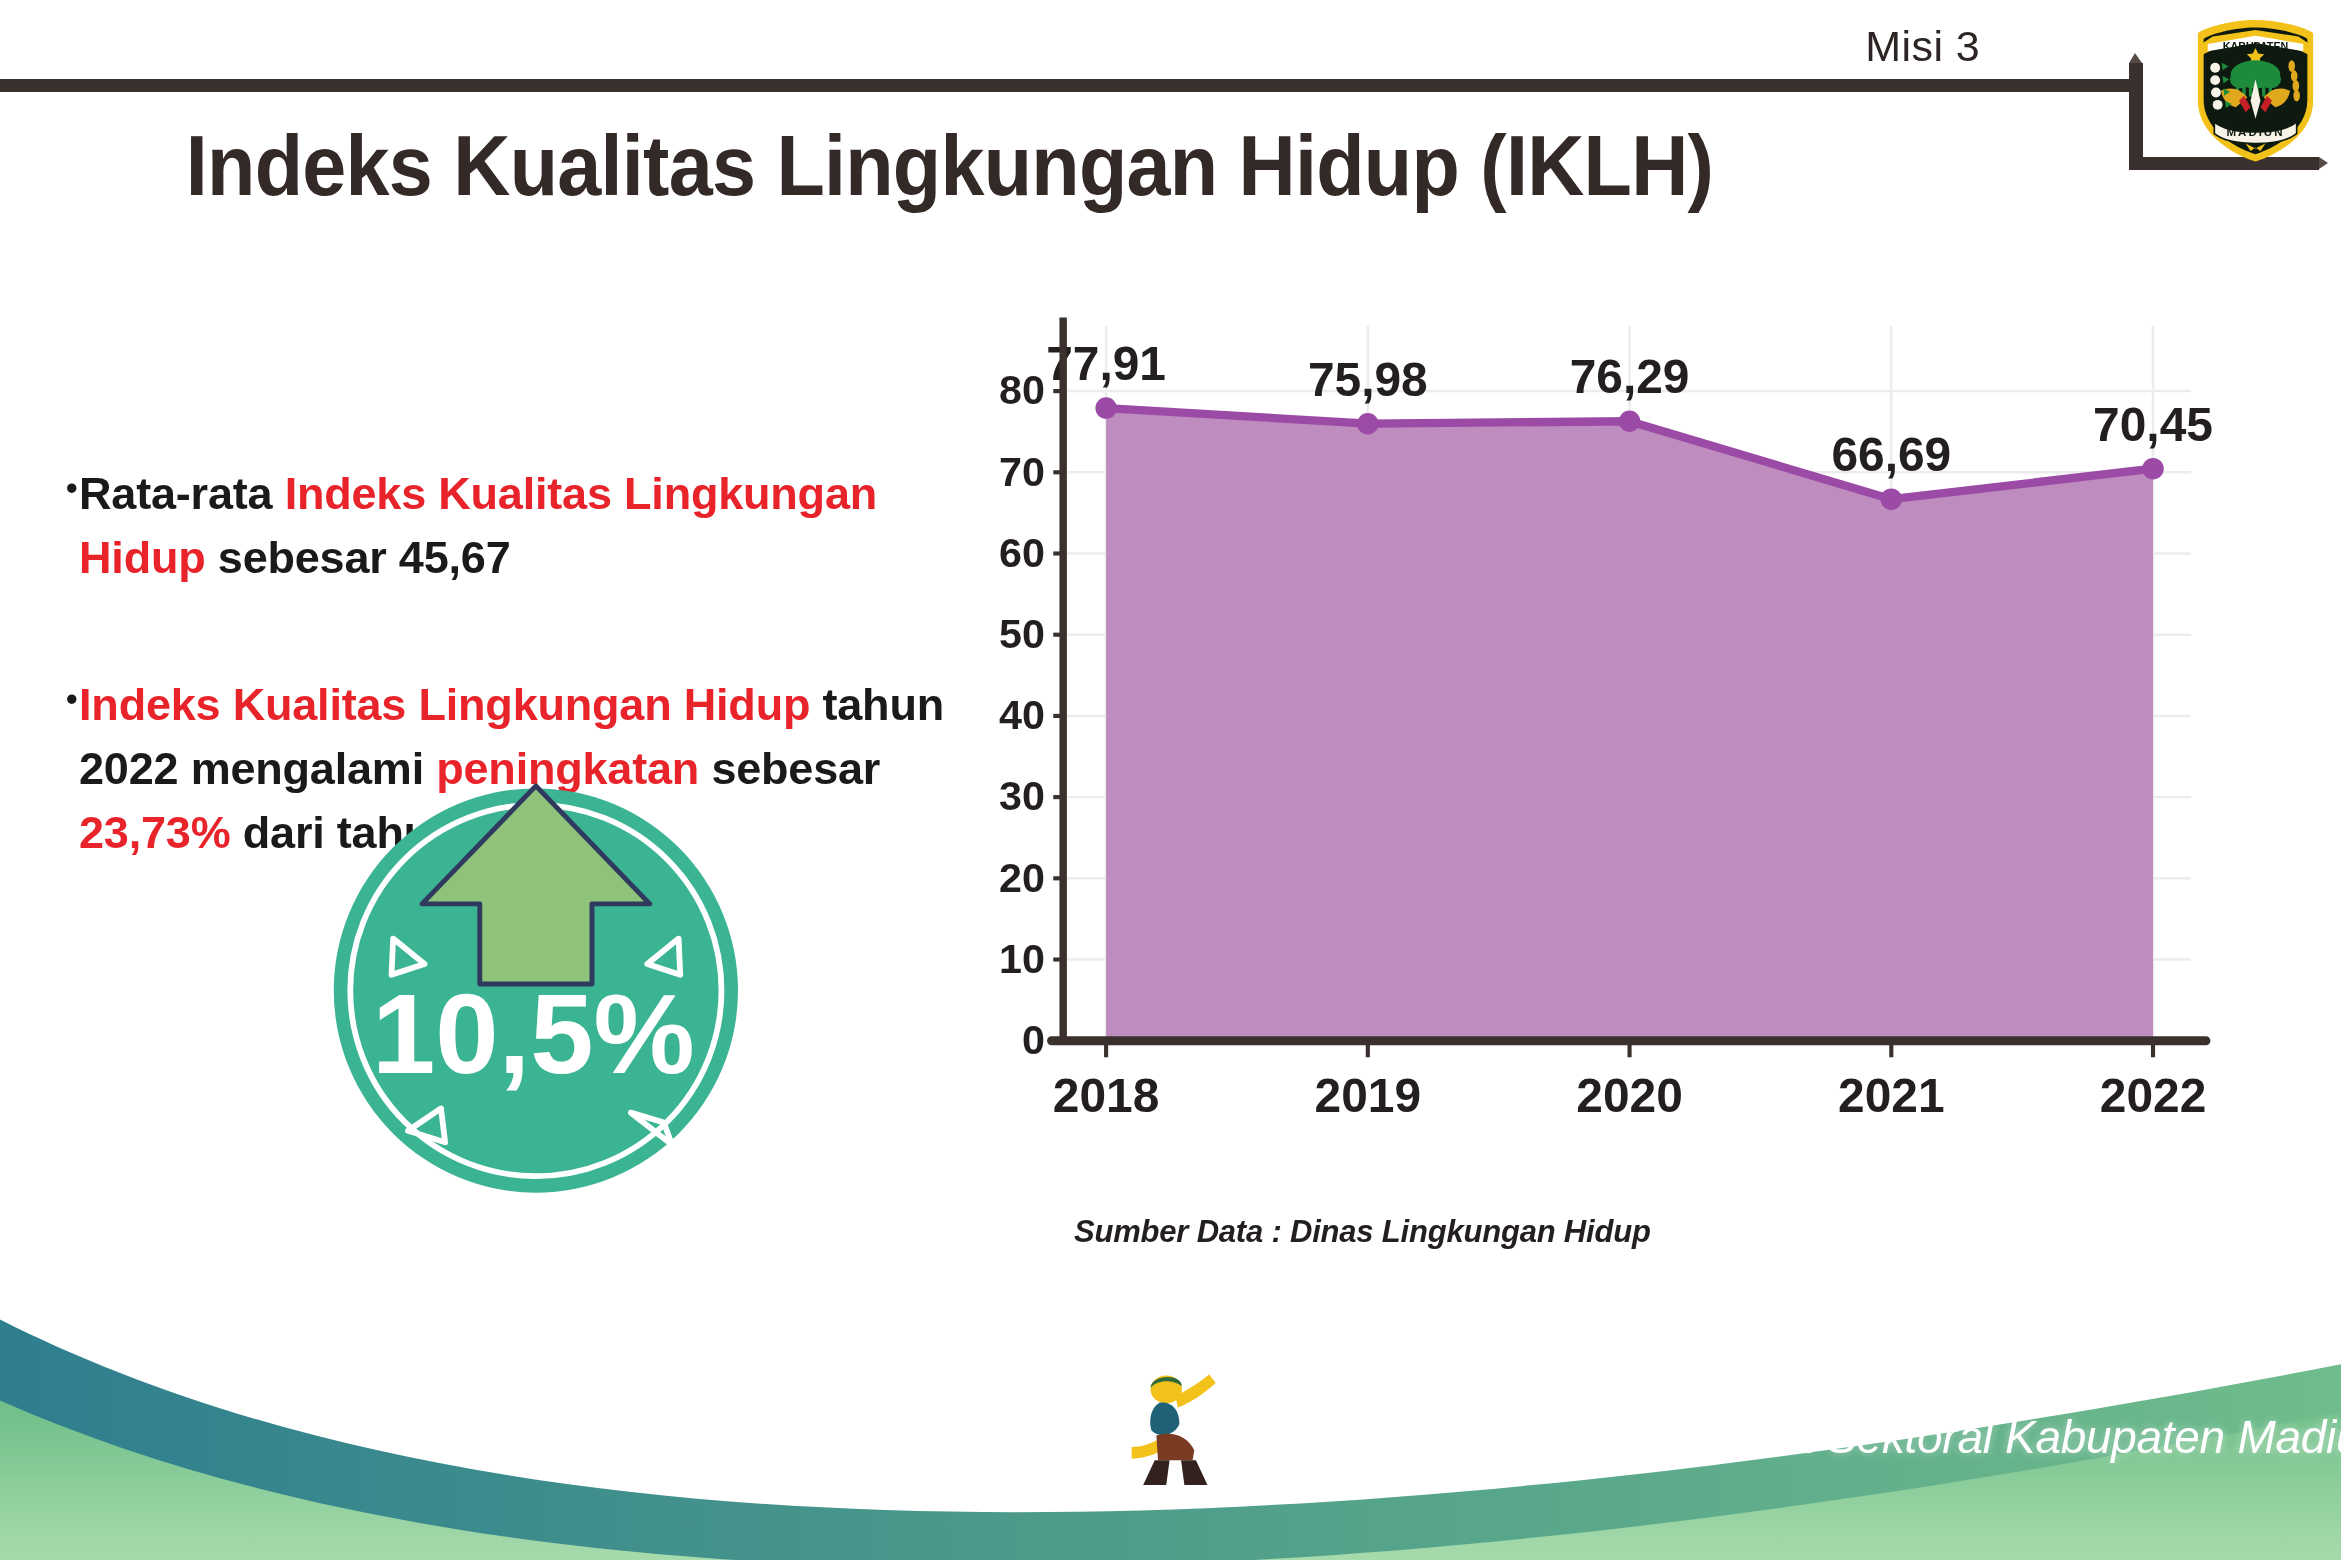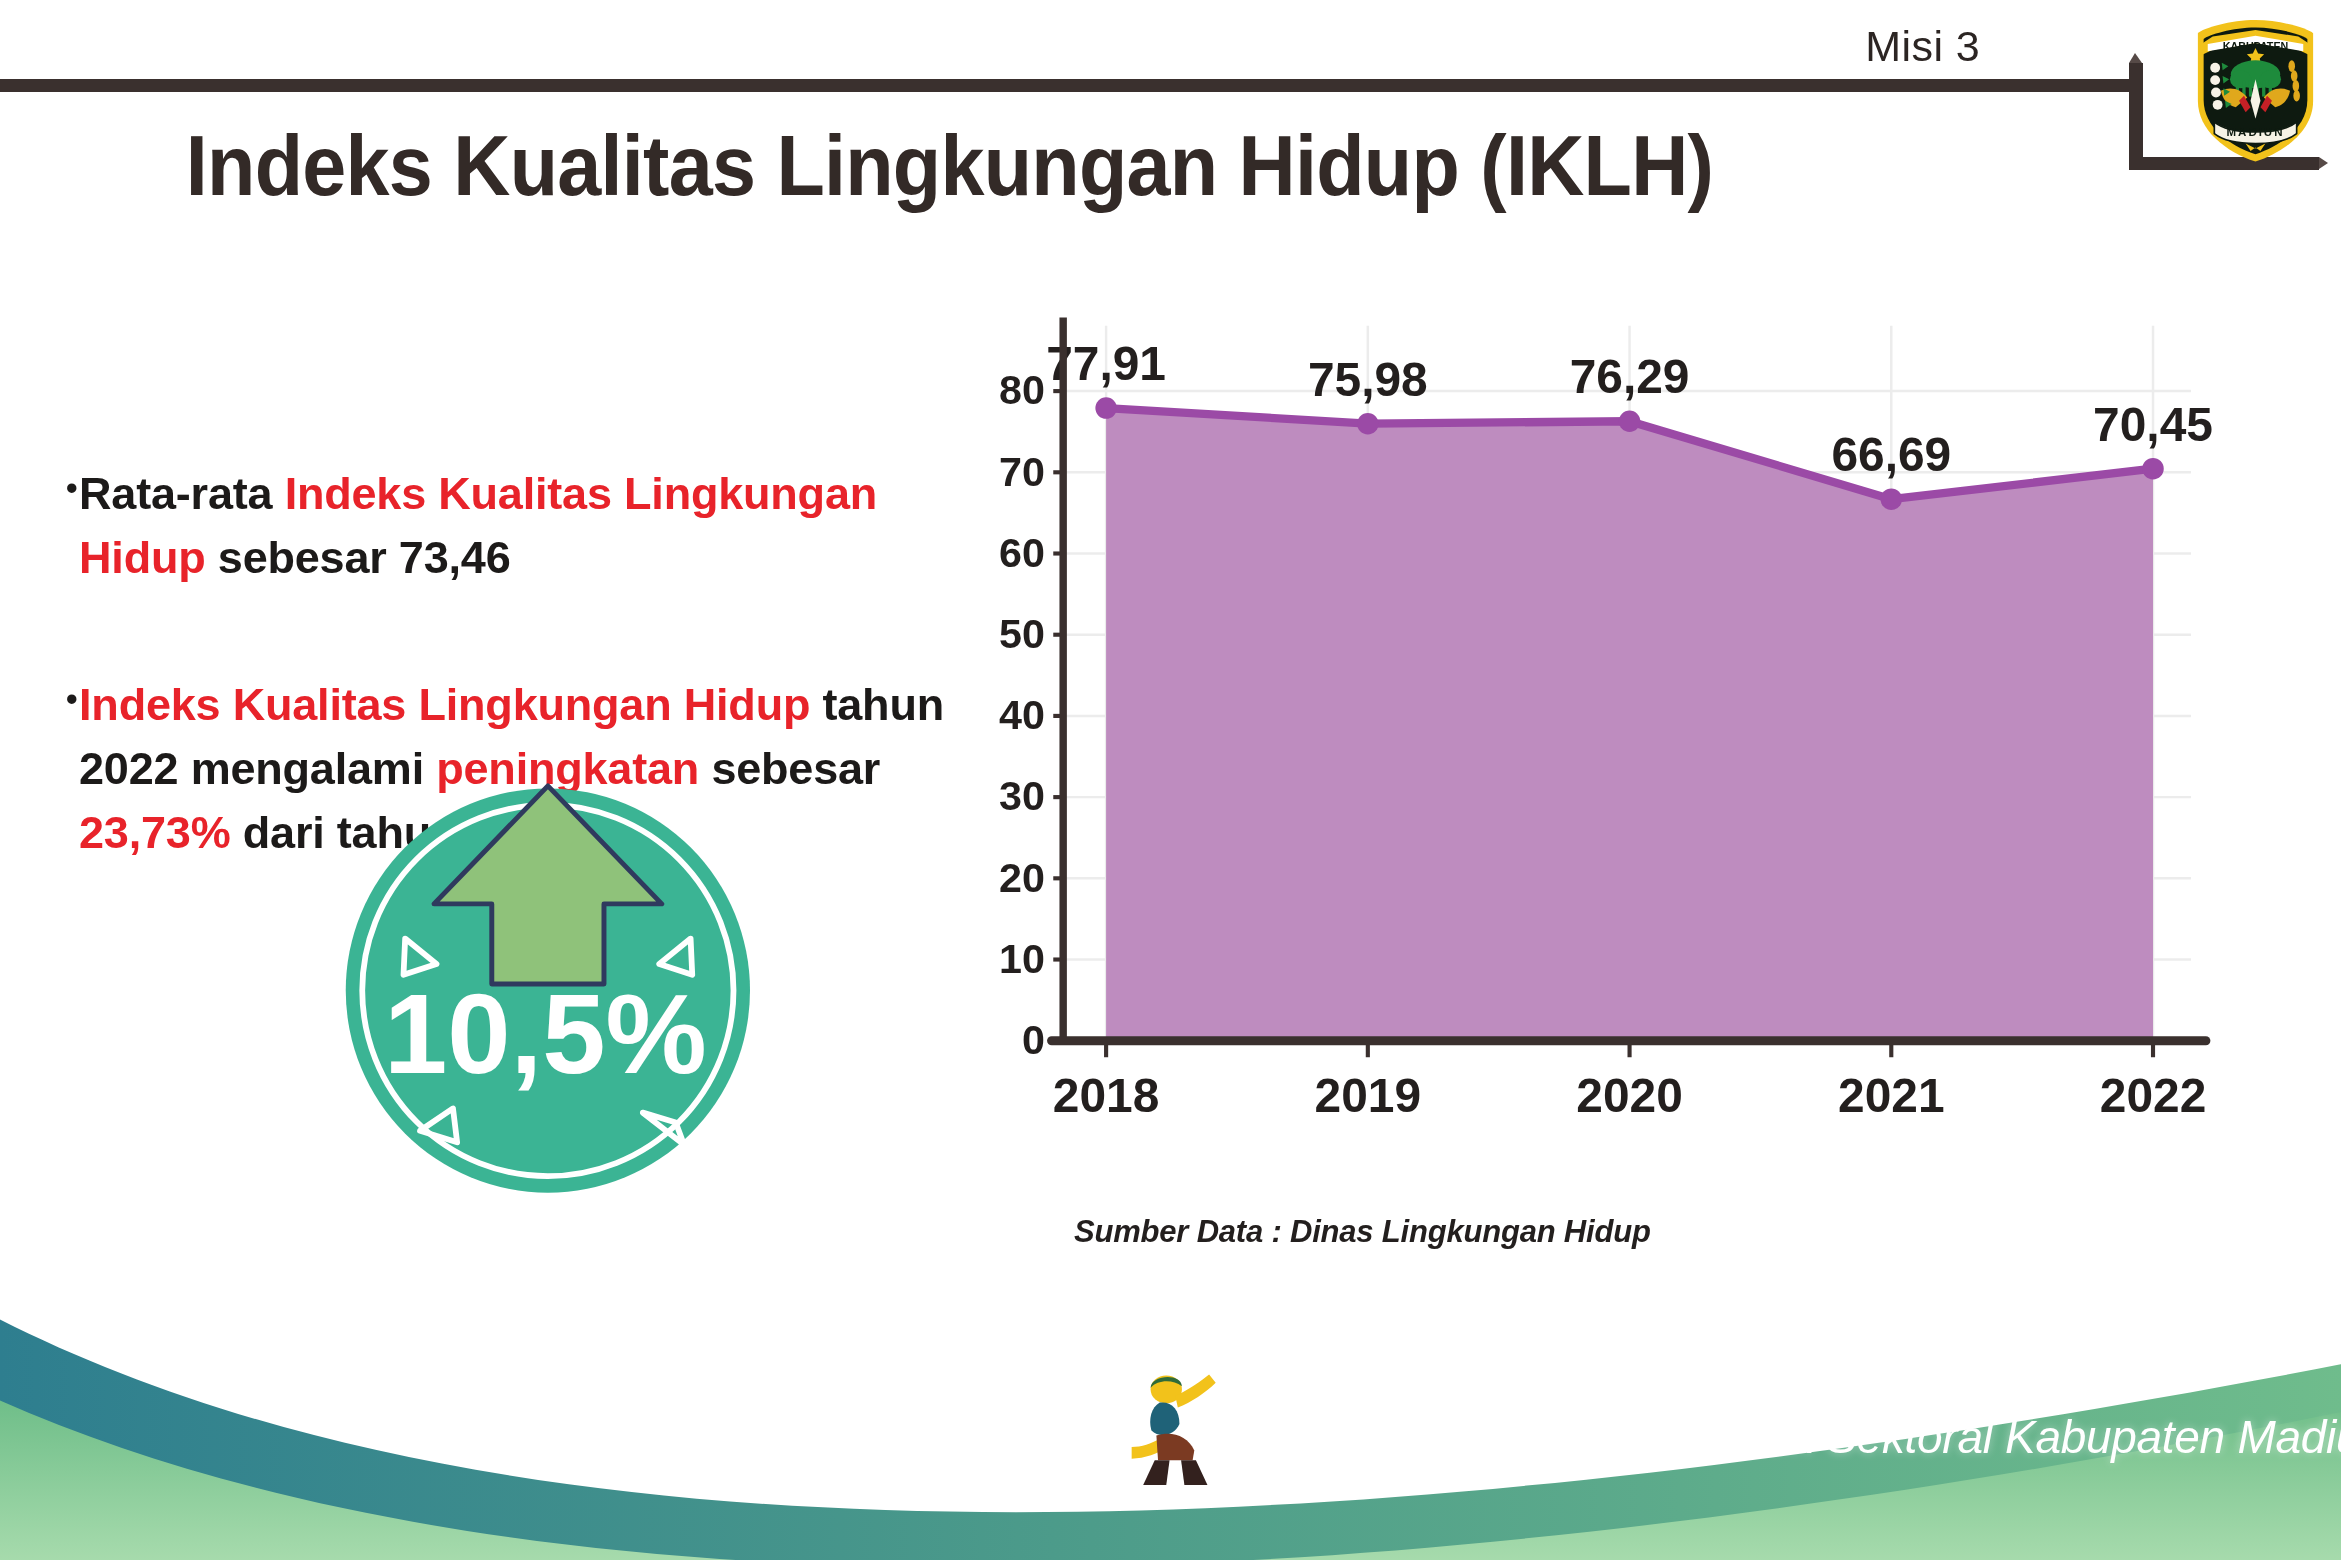--- a/index.html
+++ b/index.html
@@ -63,21 +63,21 @@
     font-family:"Liberation Sans Narrow","Liberation Sans", sans-serif;
     font-size:45px; line-height:1.42; color:#1c1a19; font-weight:600;
     letter-spacing:-0.2px;
   }
   .bullet-dot{ flex:0 0 auto; font-size:33px; line-height:1.6; margin-right:1.7px; }
   .bullet-body{ flex:1 1 auto; }
   .hl{ color:#E8232A; }
   #bullet-2{ margin-top:83px; }
 
   
-  #badge-wrap{ position:absolute; left:329px; top:743px; width:446px; height:462px; }
+  #badge-wrap{ position:absolute; left:317px; top:743px; width:446px; height:462px; }
 
   
   #chart-panel{ position:absolute; left:974px; top:281px; width:1288px; height:925px; }
   #chart-svg{ display:block; }
   #chart-source{
     position:absolute; left:1074px; top:1214px;
     font-family:"Liberation Sans Narrow","Liberation Sans", sans-serif;
     font-weight:bold; font-style:italic; font-size:31px; color:#231f1e;
     white-space:nowrap; letter-spacing:-0.2px;
   }
@@ -160,21 +160,21 @@
   </svg>
 </div>
 
 <h1 id="page-title">Indeks Kualitas Lingkungan Hidup (IKLH)</h1>
 
 <div id="left-panel">
 
   <div class="bullet-row" id="bullet-1">
     <span class="bullet-dot">•</span>
     <span class="bullet-body">
-      <span>Rata-rata </span><span class="hl">Indeks Kualitas Lingkungan Hidup</span><span> sebesar 73,46</span>
+      <span>Rata-rata </span><span class="hl">Indeks Kualitas Lingkungan Hidup</span><span> sebesar 45,67</span>
     </span>
   </div>
 
   <div class="bullet-row" id="bullet-2">
     <span class="bullet-dot">•</span>
     <span class="bullet-body">
       <span class="hl">Indeks Kualitas Lingkungan Hidup</span><span> tahun 2022 mengalami </span><span class="hl">peningkatan</span><span> sebesar </span><span class="hl">23,73%</span><span> dari tahun 2021</span>
     </span>
   </div>
 

